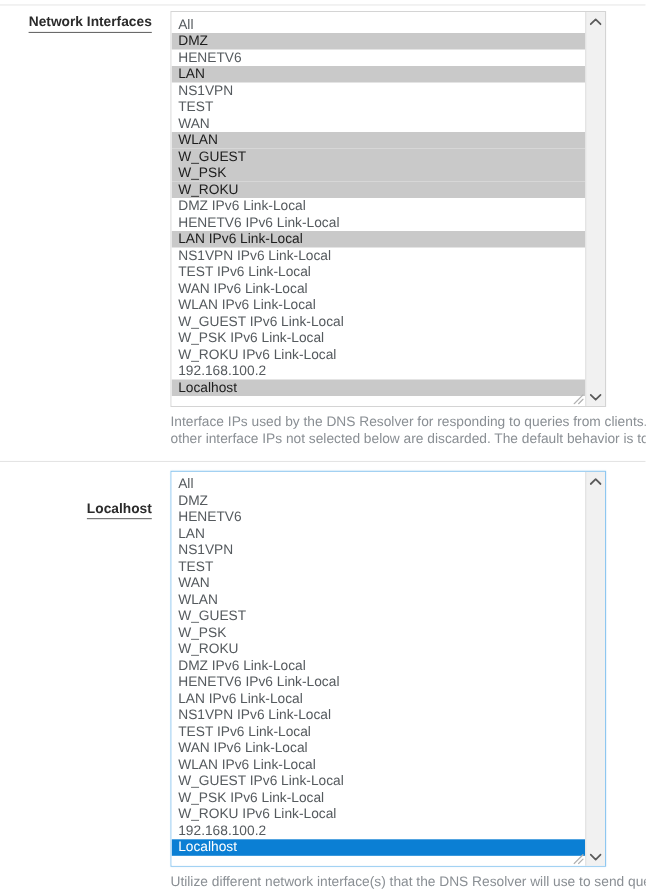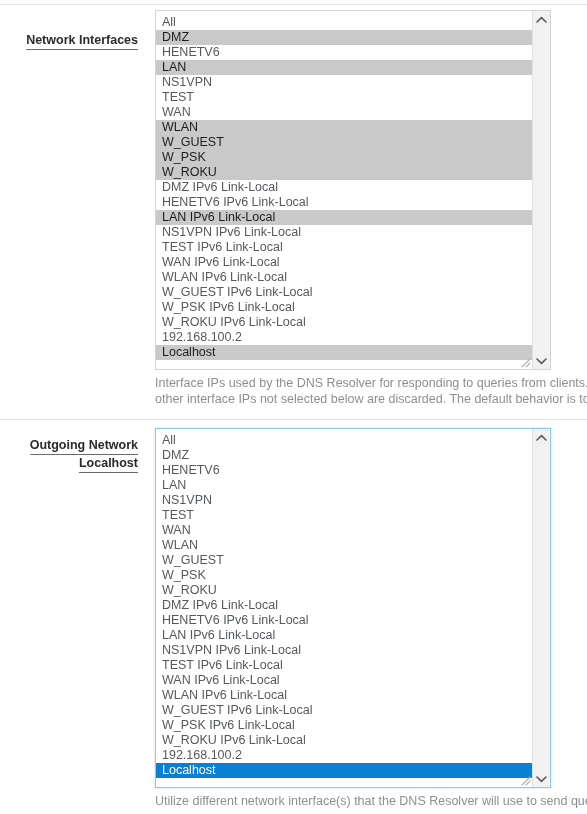--- a/index.html
+++ b/index.html
@@ -60,21 +60,21 @@
     font-weight: bold;
     font-size: 12.5px;
     color: #2b2b2b;
     line-height: 17px;
   }
   .field-label .lbl-line {
     display: inline-block;
     border-bottom: 1px solid #6a6a6a;
     padding-bottom: 0px;
   }
-  .section.one .field-label { top: 22px; }
+  .section.one .field-label { top: 2px; }
   .section.two .field-label { top: 9px; }
 
   
   .listbox-wrap {
     position: absolute;
     left: 155px;
     width: 396px;
     box-sizing: border-box;
     background: #ffffff;
   }
@@ -227,21 +227,21 @@
       <span class="ht-line">Interface IPs used by the DNS Resolver for responding to queries from clients.</span>
       <span class="ht-line">other interface IPs not selected below are discarded. The default behavior is to</span>
     </div>
   </div>
 
   <div class="section-divider"></div>
 
   <div class="section two">
 
     <div class="field-label">
-      <span class="lbl-line">Outgoing Network</span><br>
+      <br>
       <span class="lbl-line">Localhost</span>
     </div>
 
     <div class="listbox-wrap focused" style="top:0;">
       <div class="inner">
         <ul class="option-list" id="list-outgoing-network-interfaces">
             <li>All</li>
             <li>DMZ</li>
             <li>HENETV6</li>
             <li>LAN</li>

